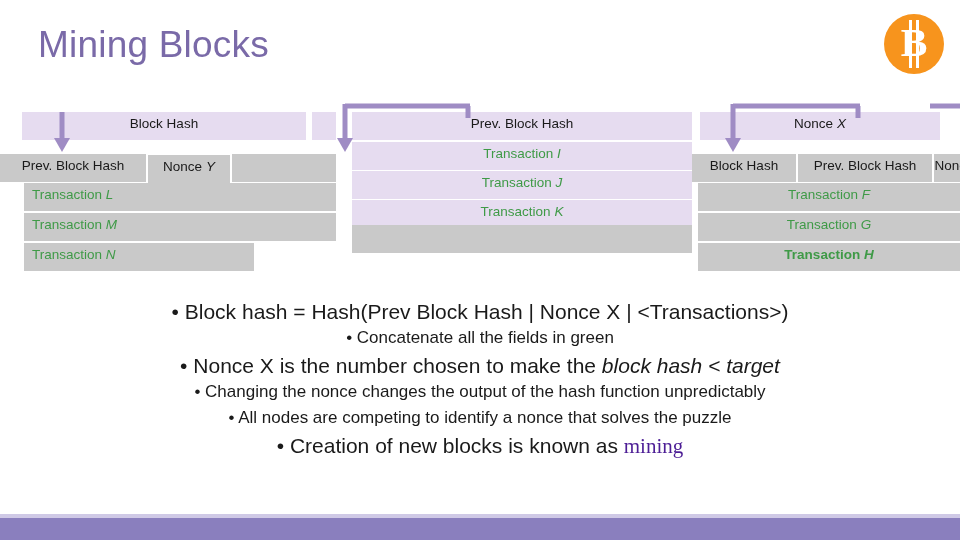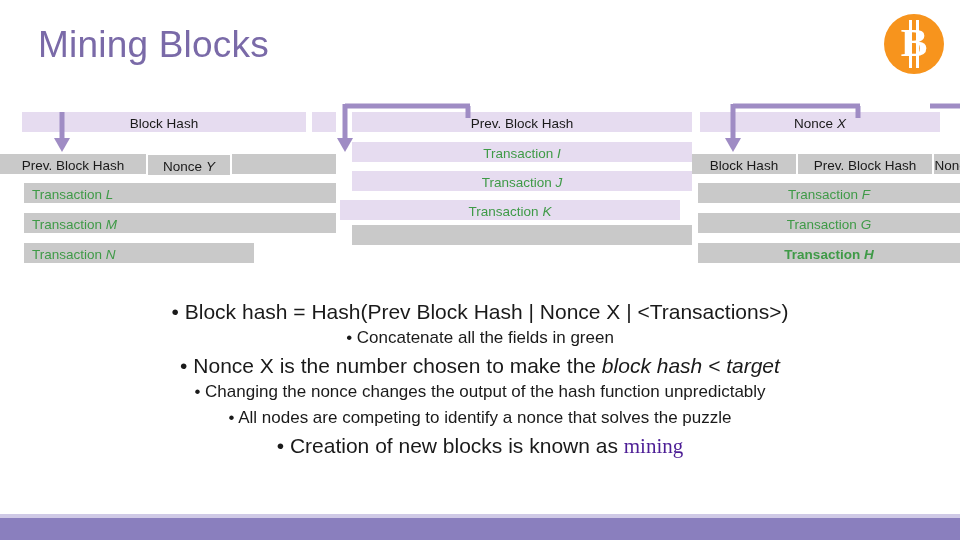--- a/index.html
+++ b/index.html
@@ -57,21 +57,21 @@
   .btc-logo .bar.b1 { left: 25px; }
   .btc-logo .bar.b2 { left: 32px; }
 
   
   .diagram { position: absolute; left: 0; top: 0; width: 960px; height: 285px; }
 
   .blockcol { position: absolute; }
 
   .row {
     position: absolute;
-    height: 20px;
+    height: 28px;
     line-height: 24px;
     font-size: 13.5px;
     color: #1a1a1a;
     white-space: nowrap;
     box-sizing: border-box;
   }
   .row.purple { background: #e6dcf0; }
   .row.grey   { background: #c9c9c9; }
   .row.green  { color: #3f9a47; background: #c9c9c9; }
   .row.greenpurple { color: #3f9a47; background: #e6dcf0; }
@@ -137,21 +137,21 @@
     <div class="row grey" style="left:232px; top:213px; width:104px;"></div>
 
     <div class="row green pad" style="left:0px; top:243px; width:230px;">Transaction <span class="it">N</span></div>
   </div>
 
   <div class="blockcol">
     <div class="row purple center" style="left:352px; top:112px; width:340px;">Prev. Block Hash</div>
 
     <div class="row greenpurple center" style="left:352px; top:142px; width:340px;">Transaction <span class="it">I</span></div>
     <div class="row greenpurple center" style="left:352px; top:171px; width:340px;">Transaction <span class="it">J</span></div>
-    <div class="row greenpurple center" style="left:340px; top:200px; width:340px;">Transaction <span class="it">K</span></div>
+    <div class="row greenpurple center" style="left:352px; top:200px; width:340px;">Transaction <span class="it">K</span></div>
     <div class="row grey" style="left:352px; top:225px; width:340px;"></div>
   </div>
 
   <div class="blockcol">
     <div class="row purple center" style="left:700px; top:112px; width:240px;">Nonce <span class="it">X</span></div>
 
     <div class="row grey center" style="left:692px; top:154px; width:104px;">Block Hash</div>
     <div class="row grey center" style="left:798px; top:154px; width:134px;">Prev. Block Hash</div>
     <div class="row grey center" style="left:934px; top:154px; width:40px;">Nonce</div>
 

